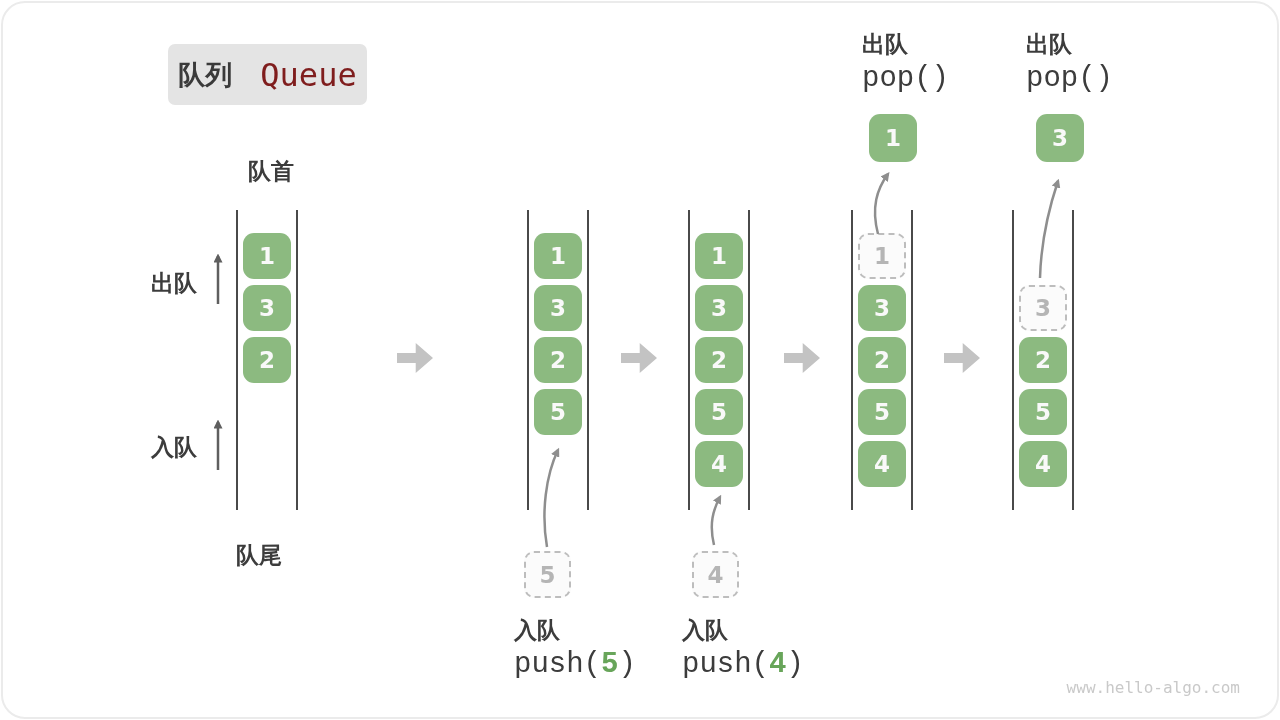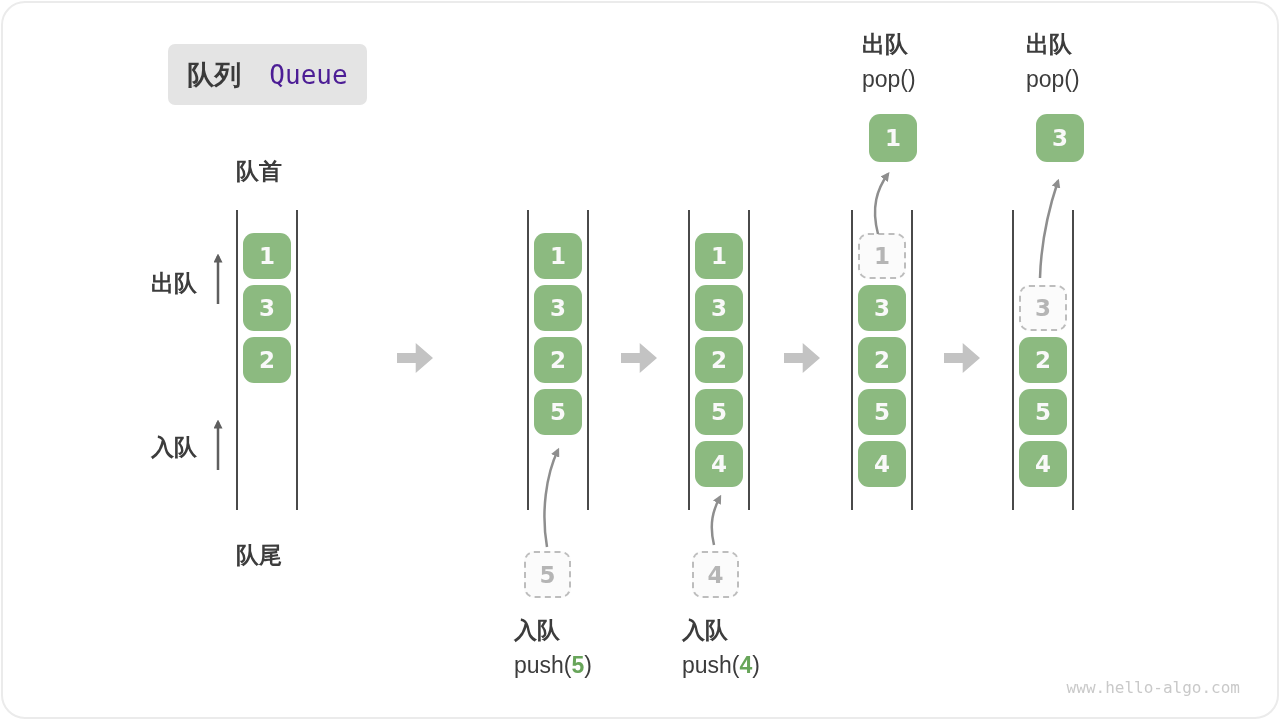--- a/index.html
+++ b/index.html
@@ -6,21 +6,21 @@
   html,body { width:1280px; height:720px; background:#ffffff; overflow:hidden;
               font-family:"DejaVu Sans", sans-serif; }
   #canvas { position:relative; width:1280px; height:720px; background:#ffffff; }
   #frame { position:absolute; inset:1px; border:2px solid #ebebeb; border-radius:24px; }
 
   
   .badge { position:absolute; left:168px; top:44px; width:199px; height:61px;
            background:#e4e4e4; border-radius:7px; display:flex; align-items:center;
            justify-content:center; gap:28px; }
   .badge .zh { font-size:27px; font-weight:bold; color:#3a3a3a; }
-  .badge .en { font-size:26px; font-family:"DejaVu Sans Mono", monospace; color:#4c1d95; }
+  .badge .en { font-size:32px; font-family:"DejaVu Sans Mono", monospace; color:#7f1d1d; }
 
   
   .cn-label { position:absolute; font-size:23px; font-weight:bold; color:#3c3c3c; white-space:nowrap; }
 
   
   .vline { position:absolute; top:210px; width:2px; height:300px; background:#4a4a4a; }
 
   
   .qbox { position:absolute; width:48px; height:46px; background:#8cba80; border-radius:11px;
           display:flex; align-items:center; justify-content:center;
@@ -29,42 +29,42 @@
   .qbox.ghost { background:#fbfbfb; border:2px dashed #bdbdbd; color:#b5b5b5;
                 border-radius:10px; font-weight:600; }
 
   
   .block-arrow { position:absolute; width:36px; height:30px; background:#c3c3c3;
                  clip-path:polygon(0% 33%, 52% 33%, 52% 0%, 100% 50%, 52% 100%, 52% 67%, 0% 67%); }
 
   
   .caption { position:absolute; white-space:nowrap; }
   .caption .action { font-size:23px; font-weight:bold; color:#3c3c3c; line-height:36px; }
-  .caption .code { font-size:23px; font-family:Liberation Sans, sans-serif;
+  .caption .code { font-size:29px; font-family:Liberation Mono, monospace;
                    color:#3c3c3c; line-height:34px; }
   .caption .code .arg { color:#68a55a; font-weight:bold; }
 
   #arrow-overlay { position:absolute; left:0; top:0; width:1280px; height:720px;
                    pointer-events:none; }
 
   .watermark { position:absolute; right:40px; top:678px; font-size:16px;
                font-family:"DejaVu Sans Mono", monospace; color:#c9c9c9; }
 </style>
 </head>
 <body>
 
 <div id="canvas">
   <div id="frame"></div>
 
   <div class="badge">
     <span class="zh">队列</span>
     <span class="en">Queue</span>
   </div>
 
-  <div class="cn-label" style="left:228px; top:156px; width:62px; text-align:center;">队首</div>
+  <div class="cn-label" style="left:240px; top:156px; width:62px; text-align:center;">队首</div>
   <div class="cn-label" style="left:236px; top:540px; width:62px; ">队尾</div>
   <div class="cn-label" style="left:151px; top:268px;">出队</div>
   <div class="cn-label" style="left:151px; top:432px;">入队</div>
 
   <div>
     <div class="vline" style="left:236px;"></div>
     <div class="vline" style="left:296px;"></div>
     <div class="qbox" style="left:243px; top:233px;">1</div>
     <div class="qbox" style="left:243px; top:285px;">3</div>
     <div class="qbox" style="left:243px; top:337px;">2</div>

